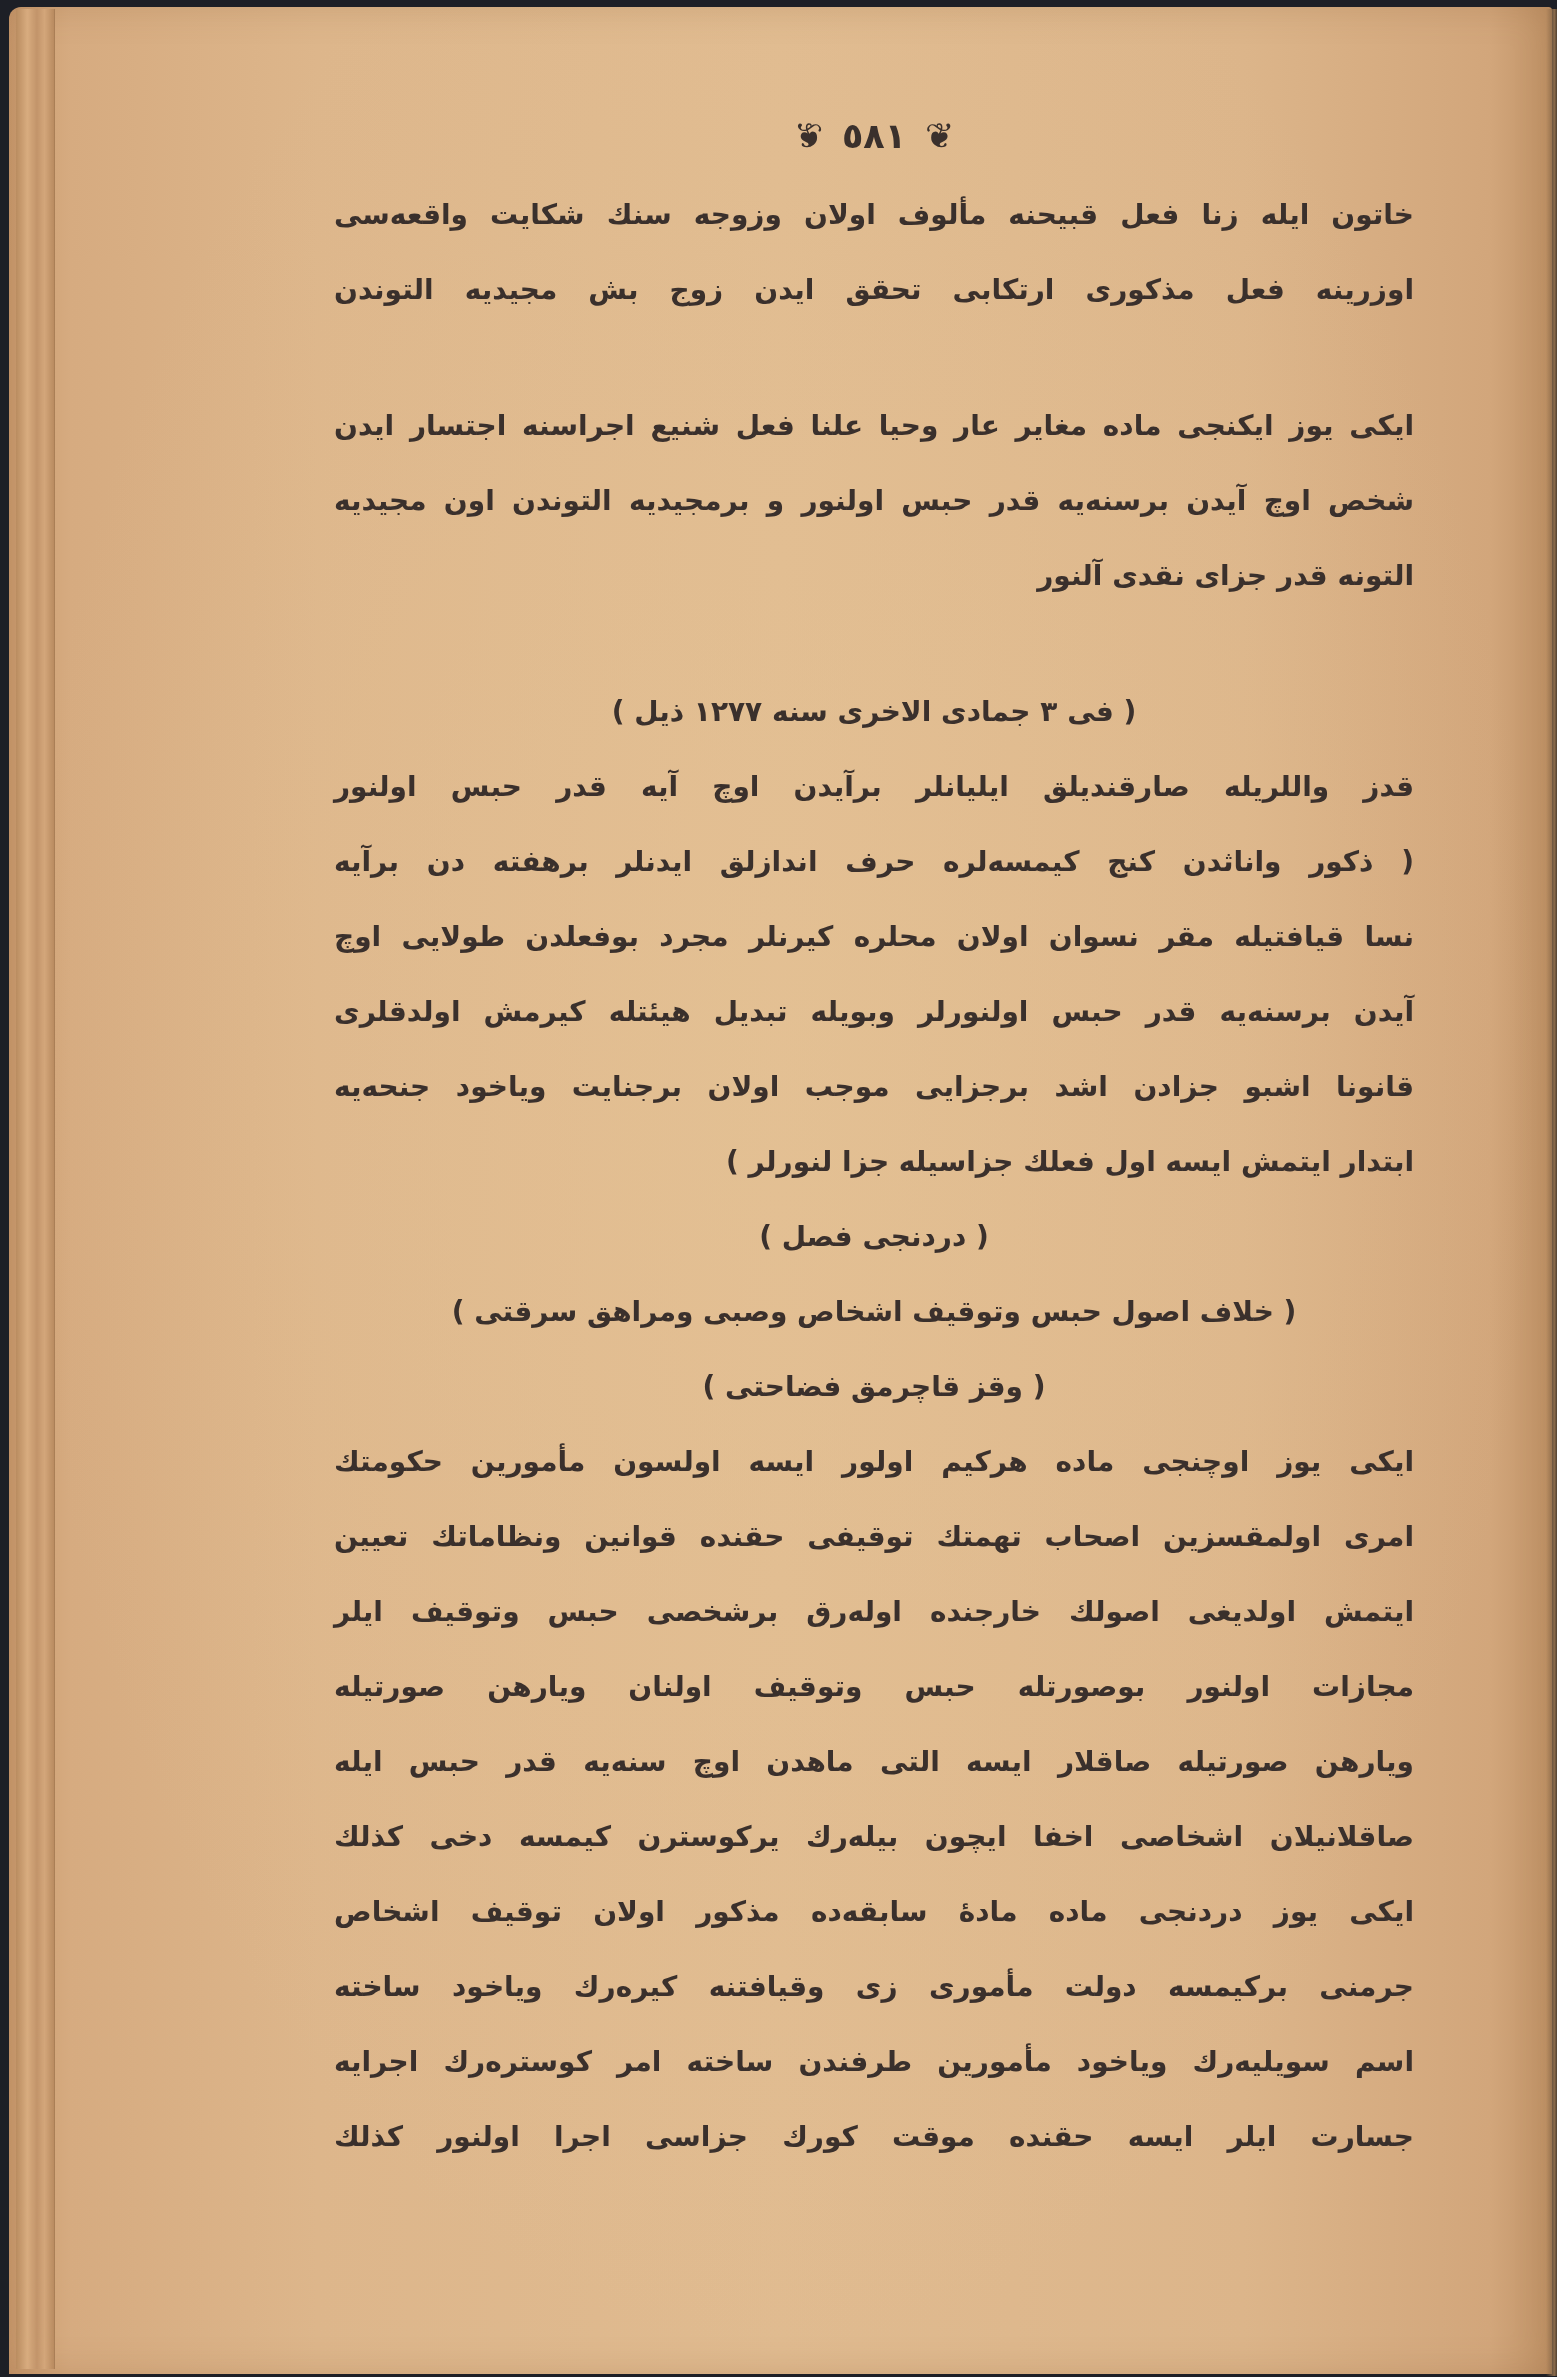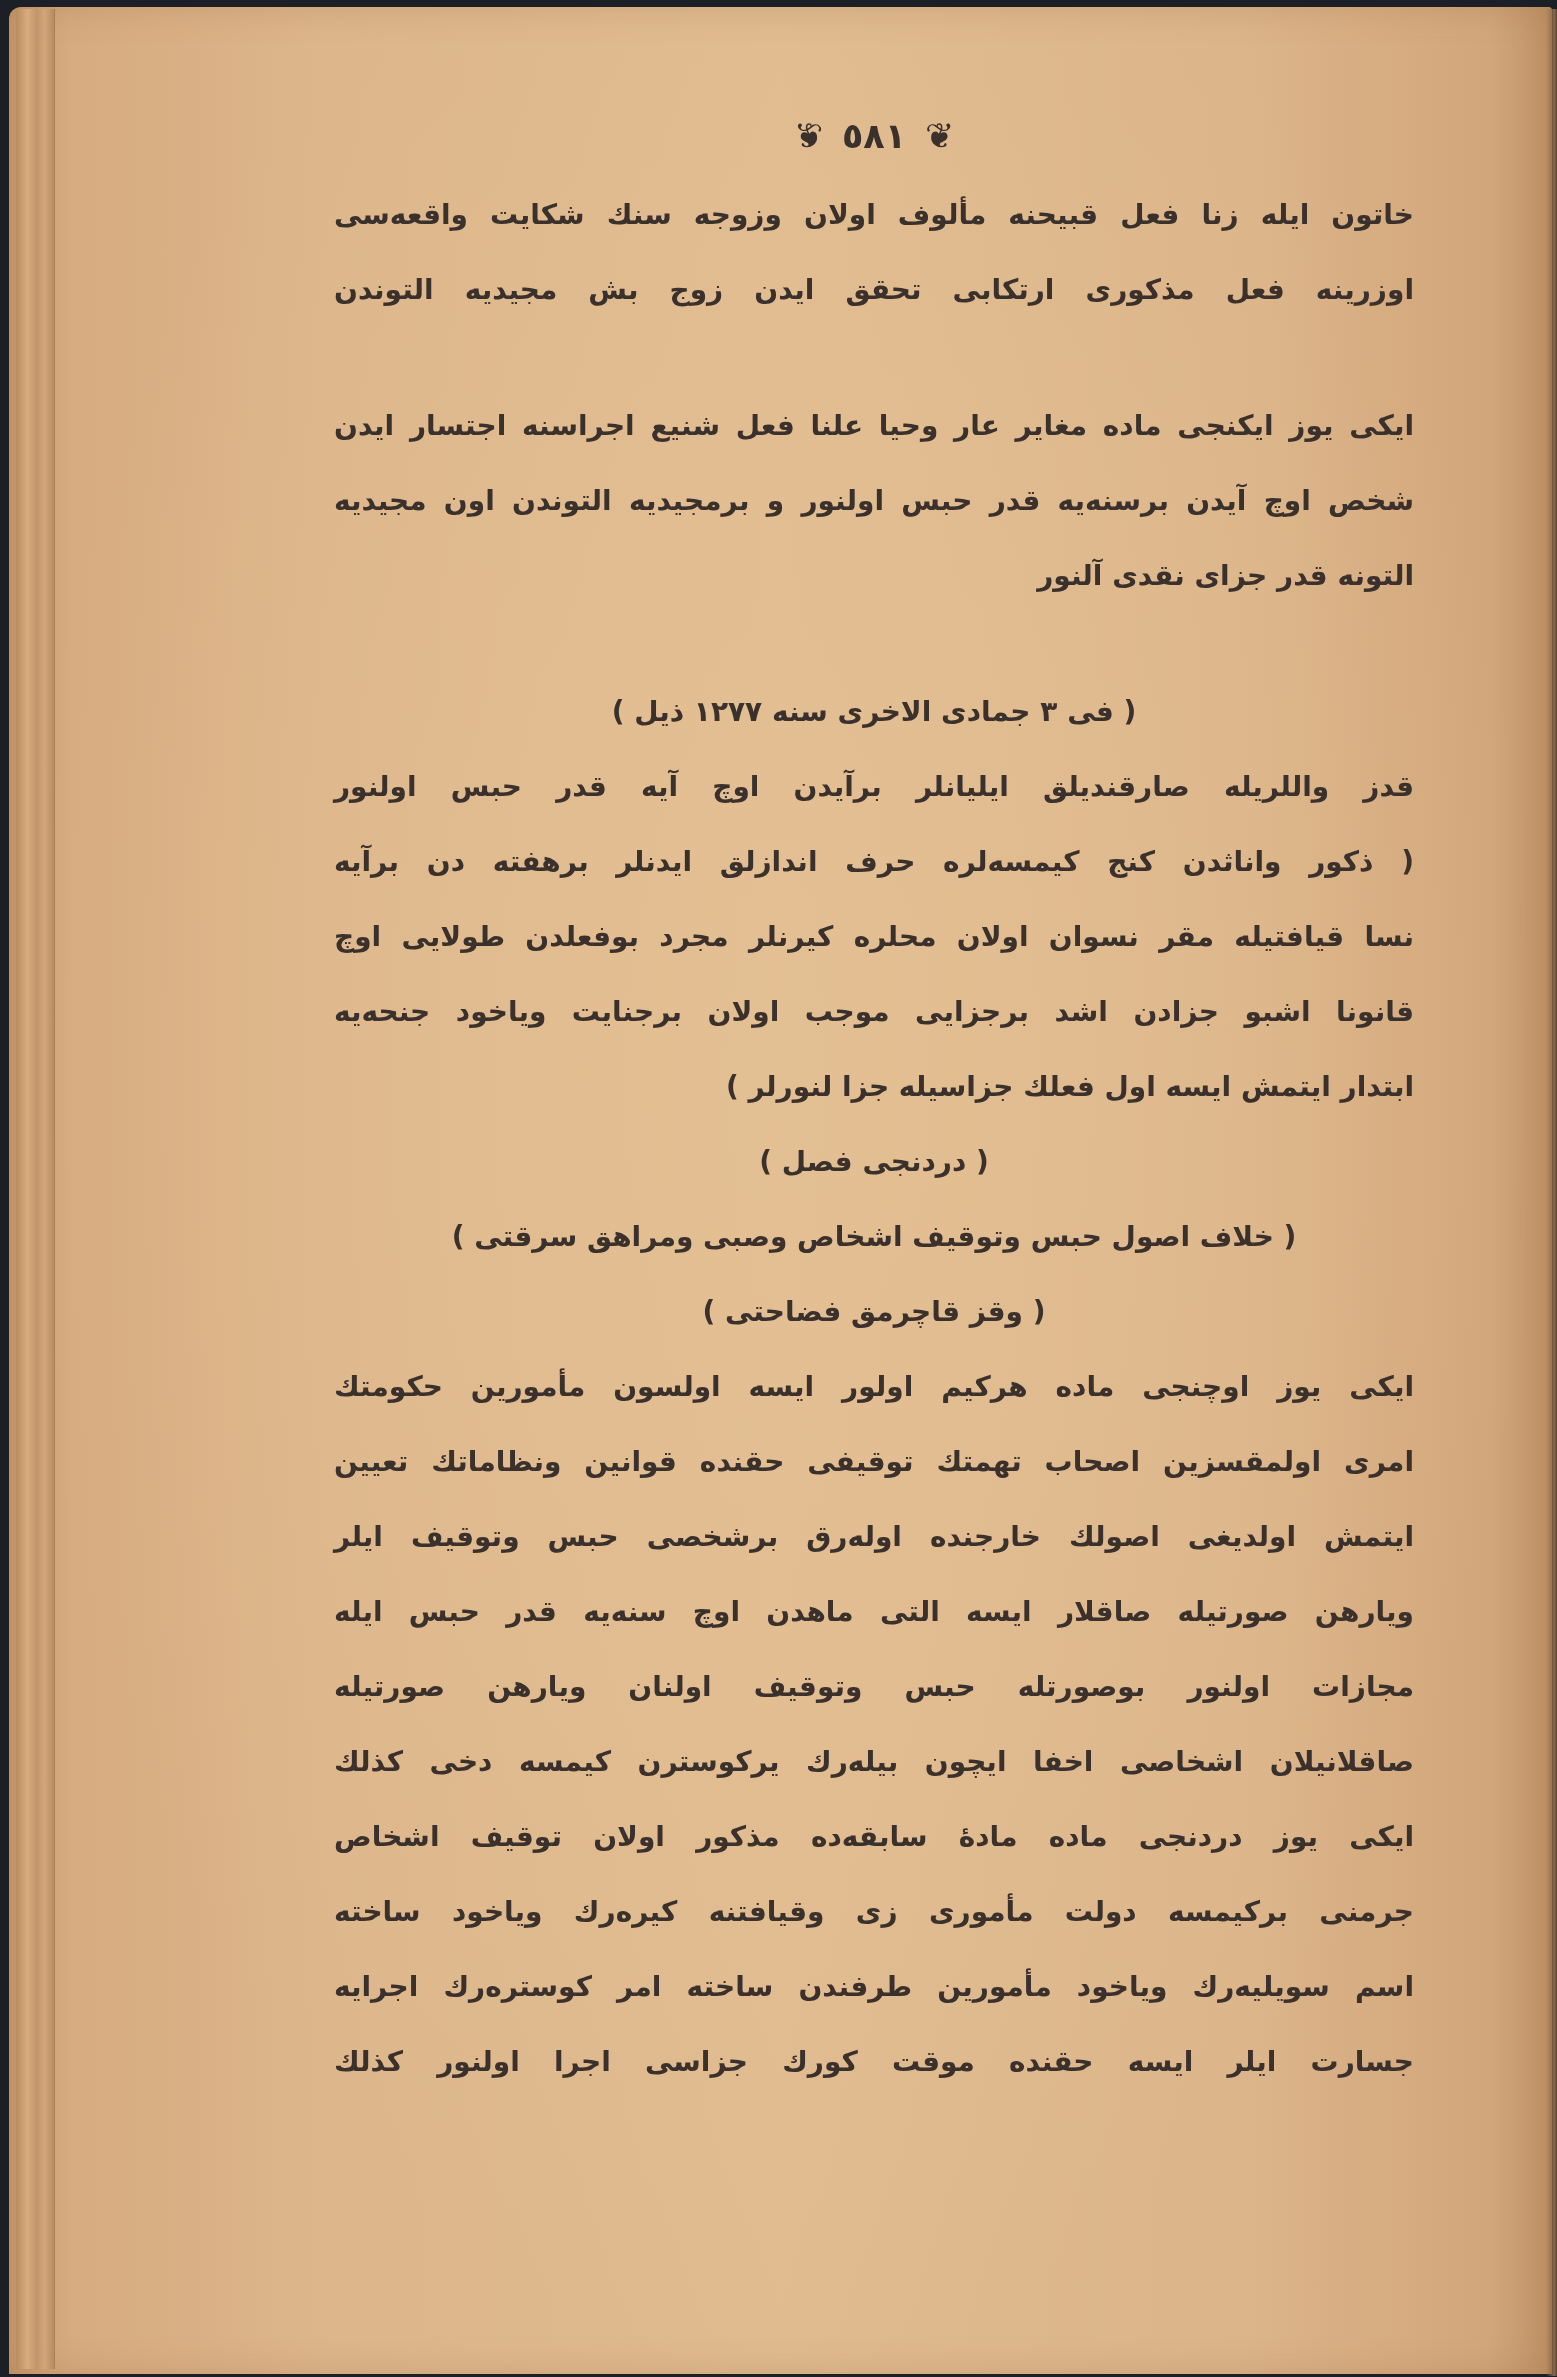--- a/index.html
+++ b/index.html
@@ -112,36 +112,37 @@
     <div class="gap-m"></div>
 
     <div>
       <div class="line center">( فی ٣ جمادی الاخری سنه ١٢٧٧ ذیل )</div>
     </div>
 
     <div>
       <div class="line">قدز واللریله صارقندیلق ایلیانلر برآیدن اوچ آیه قدر حبس اولنور</div>
       <div class="line">( ذكور واناثدن كنج كیمسه‌لره حرف اندازلق ایدنلر برهفته دن برآیه</div>
       <div class="line">نسا قیافتیله مقر نسوان اولان محلره كیرنلر مجرد بوفعلدن طولایی اوچ</div>
+      <div class="line">آیدن برسنه‌یه قدر حبس اولنورلر وبویله تبدیل هیئتله كیرمش اولدقلری</div>
       <div class="line">قانونا اشبو جزادن اشد برجزایی موجب اولان برجنایت ویاخود جنحه‌یه</div>
       <div class="line last">ابتدار ایتمش ایسه اول فعلك جزاسیله جزا لنورلر )</div>
     </div>
 
     <div>
       <div class="line center">( دردنجی فصل )</div>
       <div class="line center">( خلاف اصول حبس وتوقیف اشخاص وصبی ومراهق سرقتی )</div>
       <div class="line center">( وقز قاچرمق فضاحتی )</div>
     </div>
 
     <div>
       <div class="line">ایكی یوز اوچنجی ماده   هركیم اولور ایسه اولسون مأمورین حكومتك</div>
       <div class="line">امری اولمقسزین اصحاب تهمتك توقیفی حقنده قوانین ونظاماتك تعیین</div>
       <div class="line">ایتمش اولدیغی اصولك خارجنده اوله‌رق برشخصی حبس وتوقیف ایلر</div>
+      <div class="line">مجازات اولنور     بوصورتله حبس وتوقیف اولنان ویارهن صورتیله</div>
       <div class="line">ویارهن صورتیله صاقلار ایسه التی ماهدن اوچ سنه‌یه قدر حبس ایله</div>
-      <div class="line">مجازات اولنور     بوصورتله حبس وتوقیف اولنان ویارهن صورتیله</div>
       <div class="line">صاقلانیلان اشخاصی اخفا ایچون بیله‌رك یركوسترن كیمسه دخی كذلك</div>
     </div>
 
     <div>
       <div class="line">ایكی یوز دردنجی ماده   مادهٔ سابقه‌ده مذكور اولان توقیف اشخاص</div>
       <div class="line">جرمنی بركیمسه دولت مأموری زی وقیافتنه كیره‌رك ویاخود ساخته</div>
       <div class="line">اسم سویلیه‌رك ویاخود مأمورین طرفندن ساخته امر كوستره‌رك اجرایه</div>
       <div class="line">جسارت ایلر ایسه حقنده موقت كورك جزاسی اجرا اولنور     كذلك</div>
     </div>
   </div>

